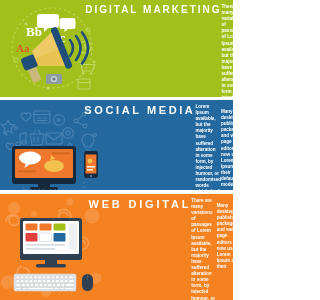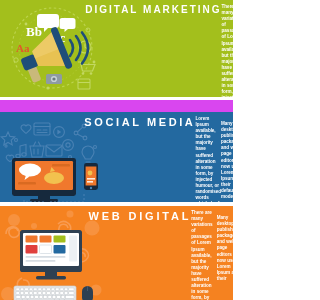--- a/index.html
+++ b/index.html
@@ -7,21 +7,21 @@
     width:233px; height:300px;
     background:#ffffff;
     font-family:"Liberation Sans", sans-serif;
     overflow:hidden;
   }
   .page { position:relative; width:233px; height:212px; background:#d946ef; }
 
   .banner { position:relative; width:233px; overflow:hidden; }
   .banner-green  { height:97px;  background:#A3BF1C; }
   .gap1 { height:3px; background:#ffffff; }
-  .banner-blue   { height:90px;  background:#2369A0;margin-top:12px; }
+  .banner-blue   { height:90px;  background:#2369A0; }
   .gap2 { height:4px; background:#ffffff; }
   .banner-orange { height:106px; background:#F58220; }
 
   .art { position:absolute; left:0; top:0; width:105px; height:100%; }
   .art svg { display:block; width:100%; height:100%; }
 
   .copy {
     position:absolute; right:4px; top:0;
     width:128px; height:100%;
     display:flex; flex-direction:row; justify-content:center;

